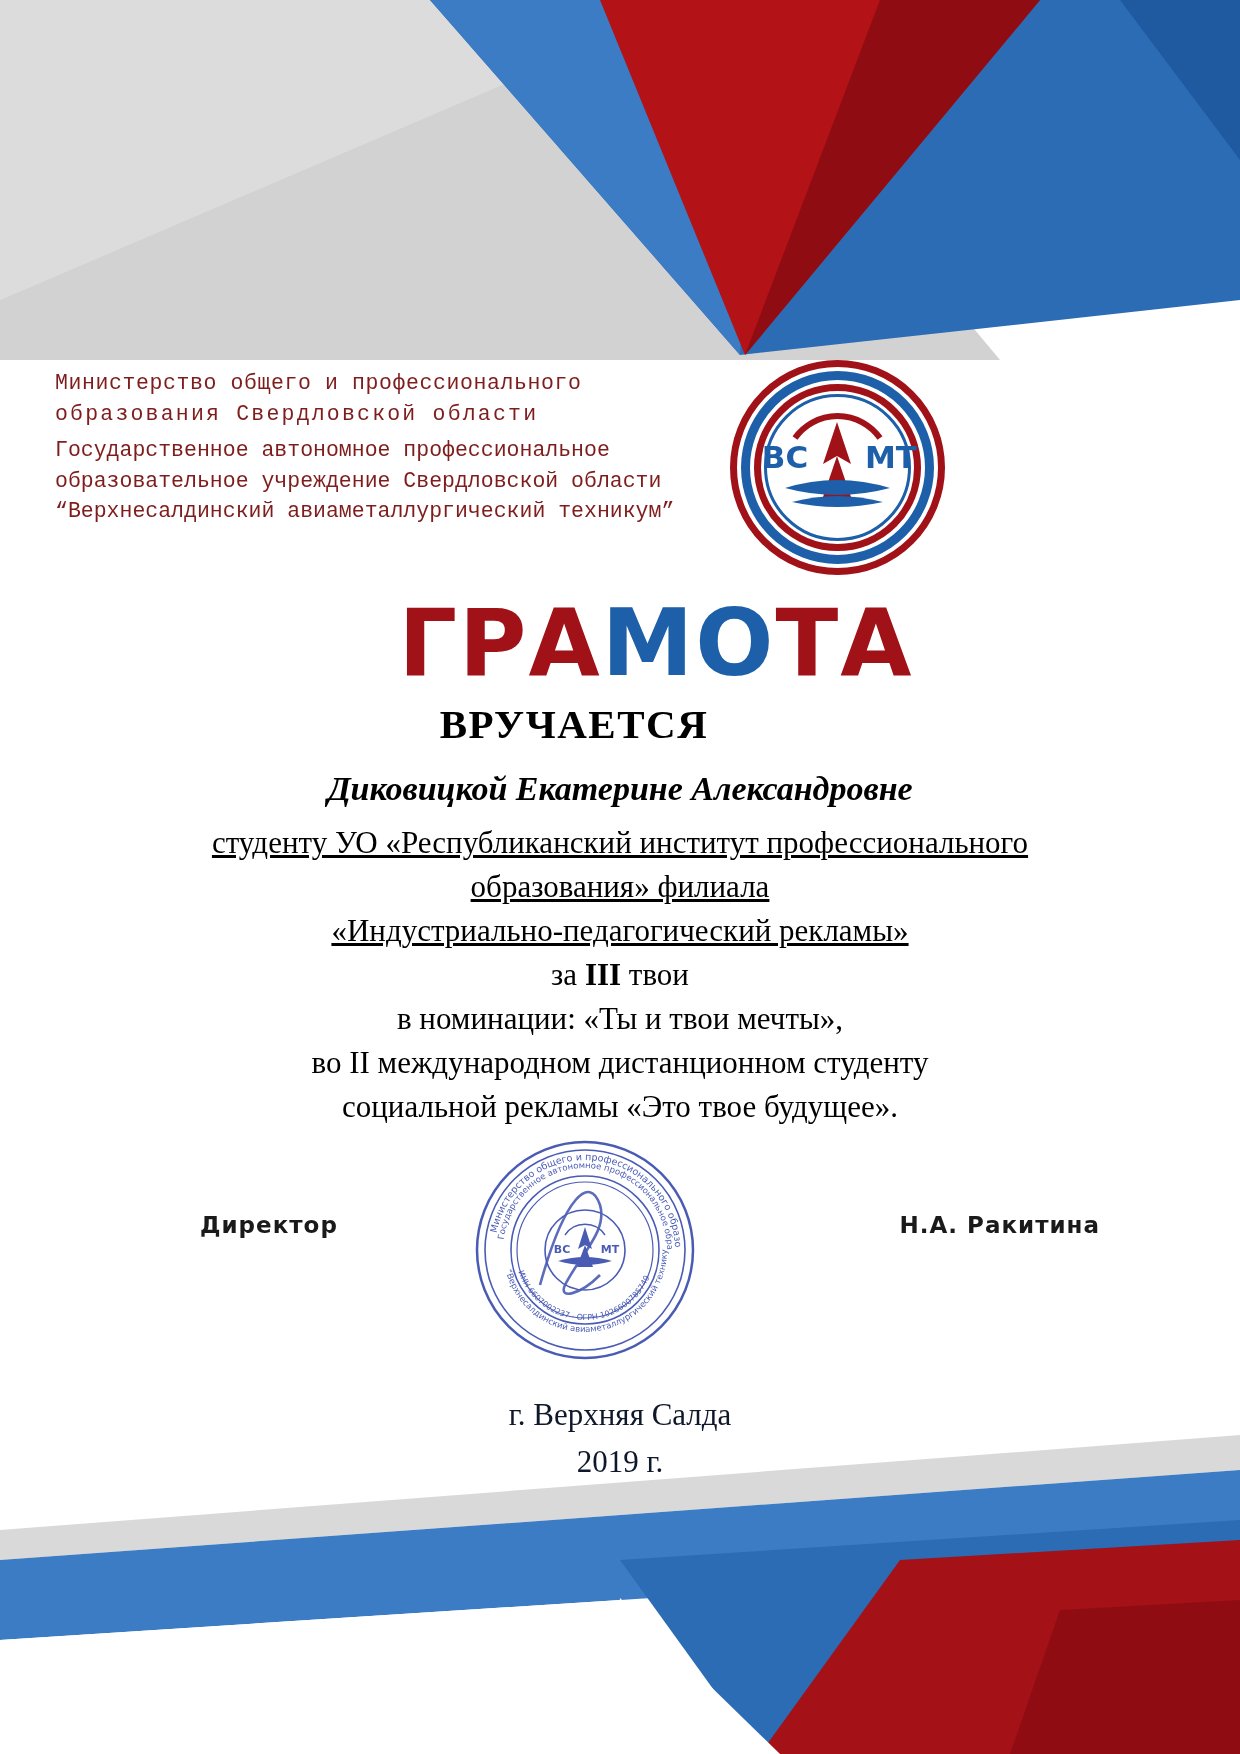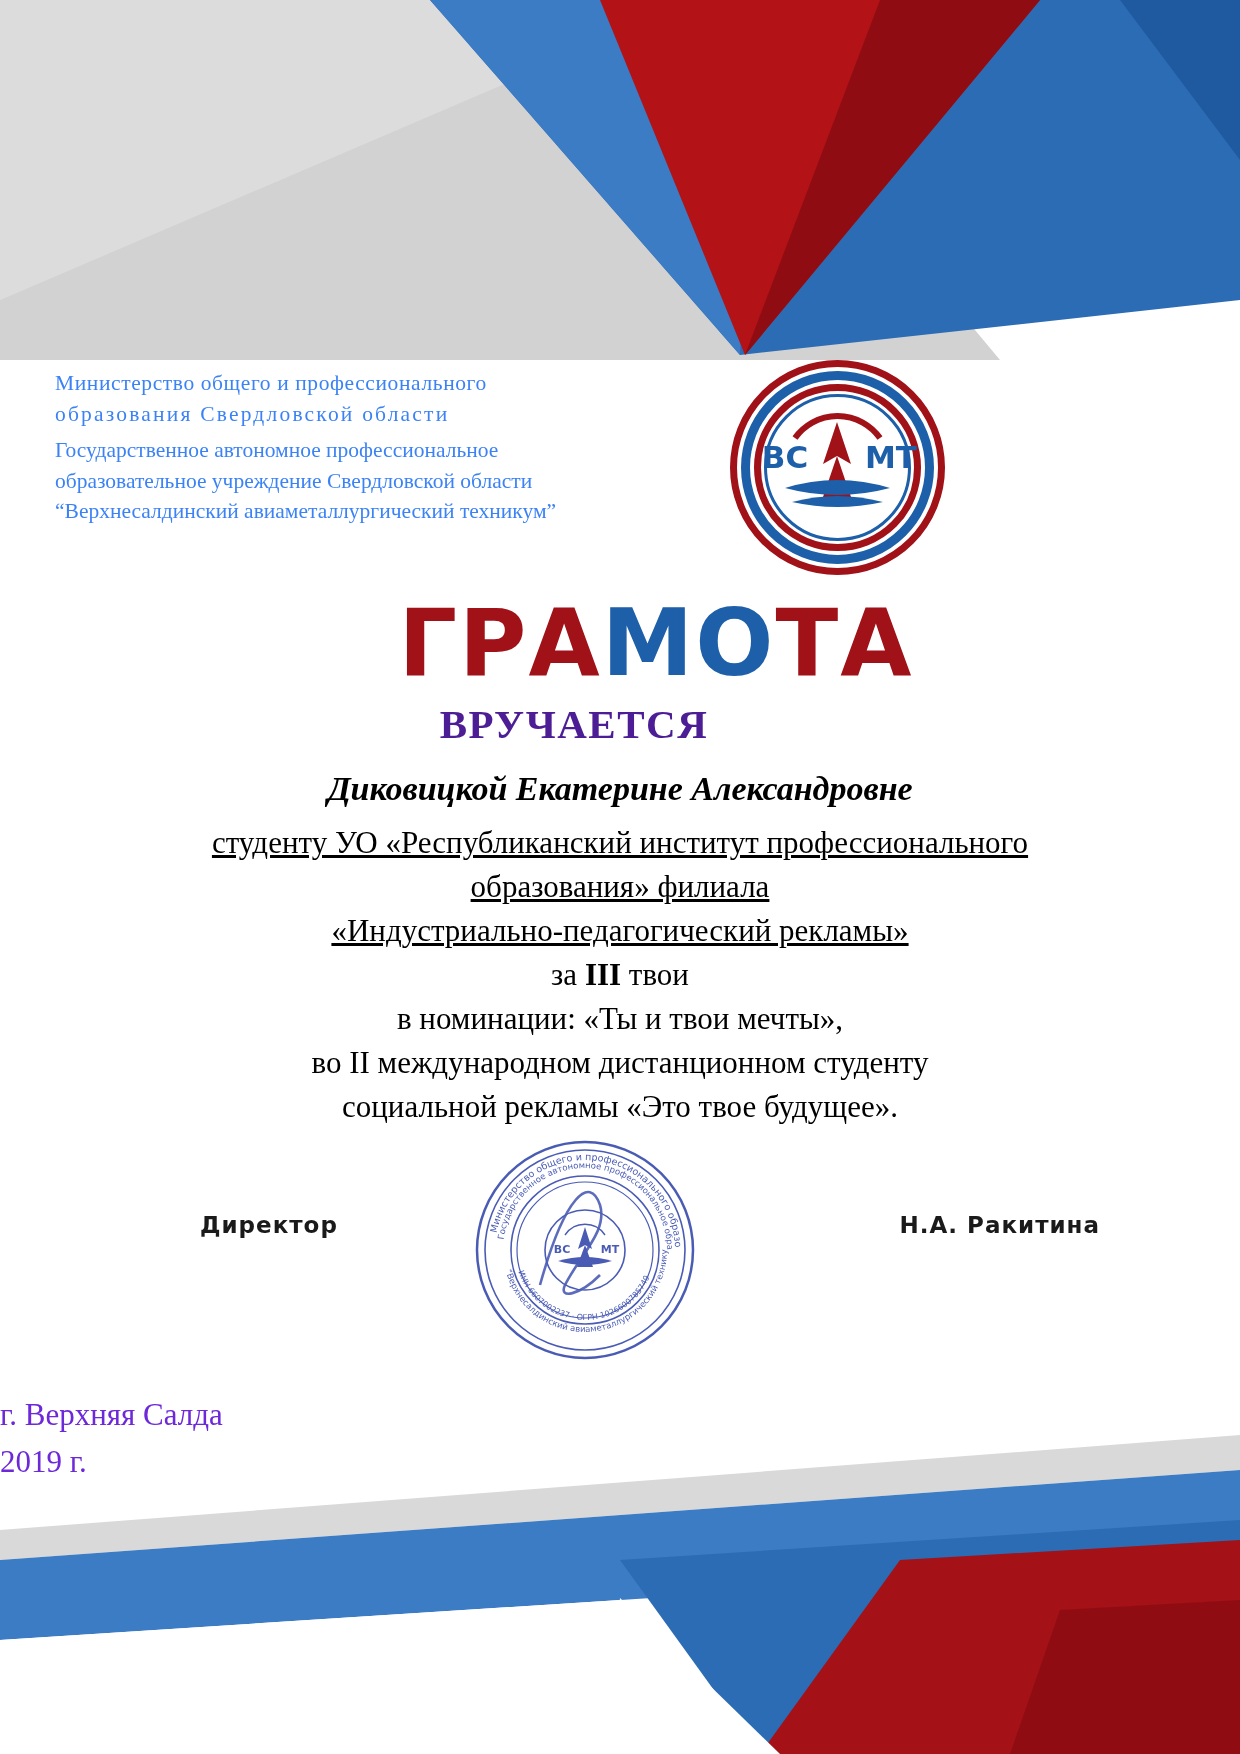--- a/index.html
+++ b/index.html
@@ -25,23 +25,23 @@
   }
 
   
   .header {
     position: absolute;
     top: 368px;
     left: 55px;
     width: 660px;
   }
   .org-line {
-    font-family: Liberation Serif, serif;
+    font-family: Liberation Mono, monospace;
     font-size: 21.5px;
-    color: #3b82f6;
+    color: #7f1d1d;
     line-height: 1.42;
     white-space: nowrap;
   }
   .org-line.sp1 { letter-spacing: 0.6px; }
   .org-line.sp2 { letter-spacing: 2.2px; }
   .ministry { margin-bottom: 6px; }
 
   
   .emblem {
     position: absolute;
@@ -70,21 +70,21 @@
   .subtitle {
     position: absolute;
     top: 700px;
     left: 0;
     width: 1148px;
     text-align: center;
     font-family: "Liberation Serif", serif;
     font-weight: bold;
     font-size: 41px;
     letter-spacing: 1.5px;
-    color: #4c1d95;
+    color: #000000;
   }
 
   
   .body-text {
     position: absolute;
     top: 770px;
     left: 70px;
     width: 1100px;
     text-align: center;
     color: #000;
@@ -136,24 +136,24 @@
     right: 140px;
     letter-spacing: 1px;
   }
 
   
   .footer {
     position: absolute;
     top: 1392px;
     width: 1240px;
     left: 0;
-    text-align: left;
+    text-align: center;
     font-family: "Liberation Serif", serif;
     font-size: 31px;
-    color: #6d28d9;
+    color: #0f172a;
     line-height: 1.5;
   }
 </style>
 </head>
 <body>
 
 <svg class="deco" viewBox="0 0 1240 1754" preserveAspectRatio="none" xmlns="http://www.w3.org/2000/svg">
 
   <polygon points="0,0 1240,0 1240,150 0,360" fill="#e4e4e4"></polygon>
   <polygon points="0,0 700,0 0,300" fill="#dcdcdc"></polygon>

